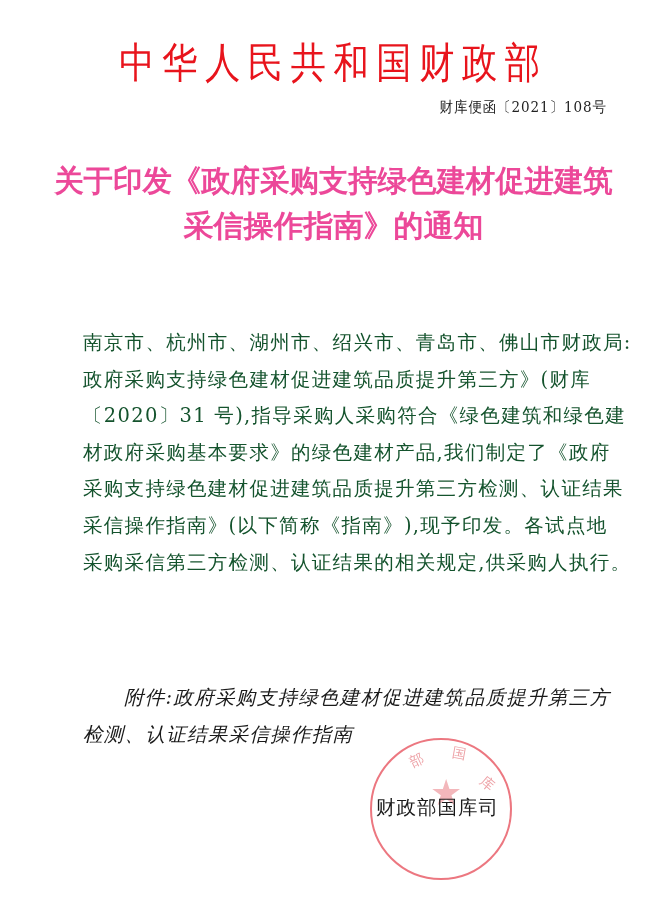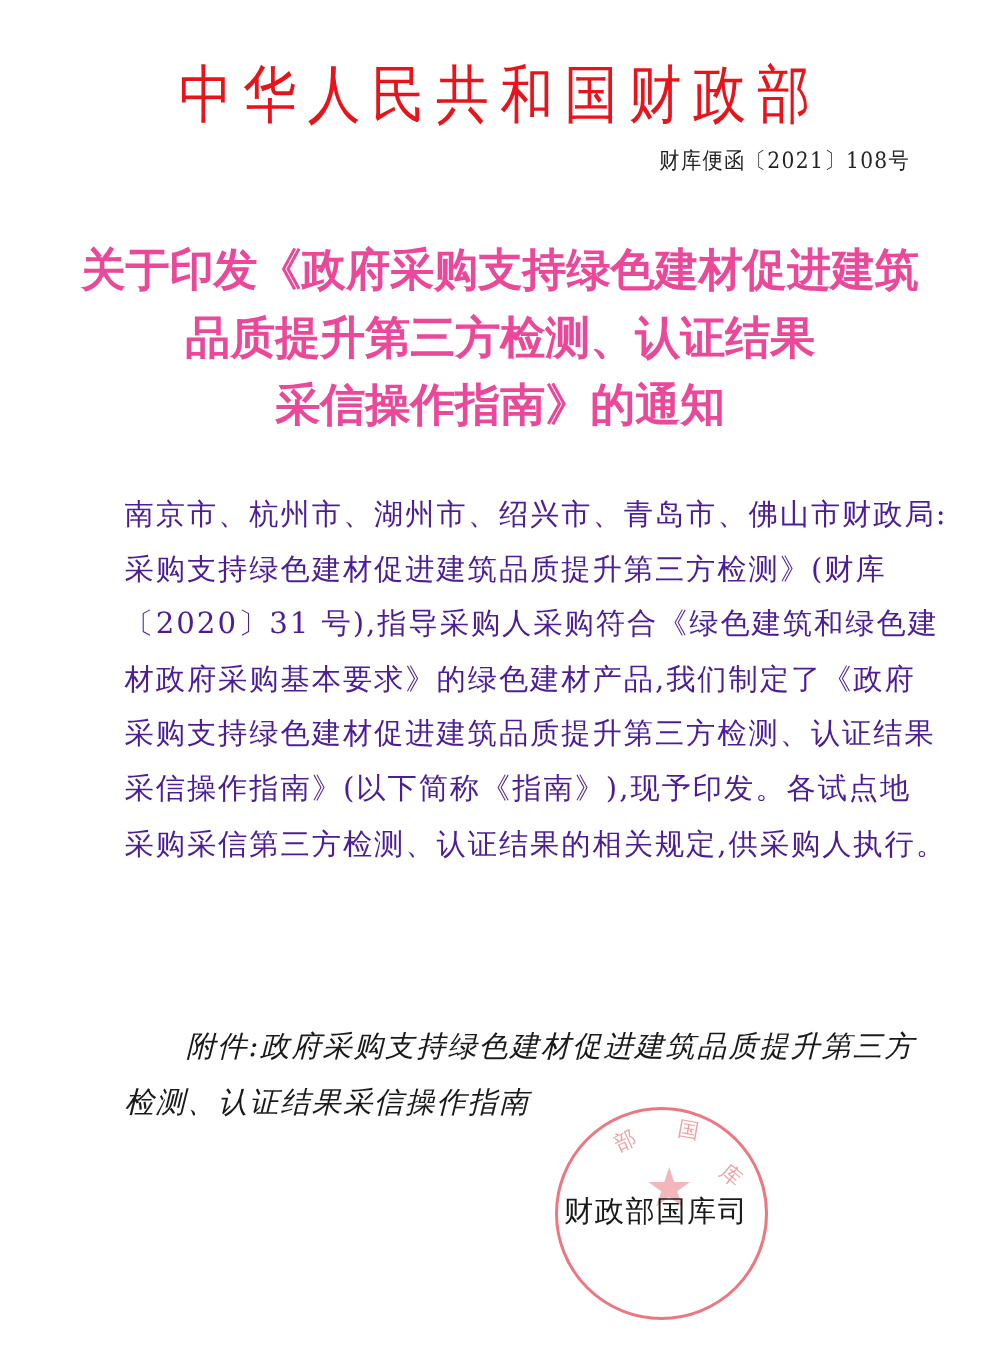--- a/index.html
+++ b/index.html
@@ -24,21 +24,21 @@
   .title {
     position: absolute; left: 0; top: 158px; width: 667px; text-align: center;
     font-size: 30px; font-weight: bold; line-height: 45px; color: #ec4899;
     letter-spacing: 0px;
   }
   .title .line { display: block; white-space: nowrap; }
   .title .line1 { transform: scaleX(0.98); }
 
   .body-text {
     position: absolute; left: 83px; top: 325px; width: 520px;
-    font-size: 19.5px; line-height: 36.6px; color: #4c1d95;
+    font-size: 19.5px; line-height: 36.6px; color: #14532d;
   }
   .body-text .ln { display: block; white-space: nowrap; letter-spacing: 1.3px; }
   .body-text .indent { padding-left: 41px; }
 
   .attachment {
     position: absolute; left: 83px; top: 680px; width: 520px;
     font-size: 19.5px; line-height: 36.6px; font-style: italic;
   }
   .attachment .ln { display: block; white-space: nowrap; letter-spacing: 1.3px; }
   .attachment .indent { padding-left: 41px; }
@@ -65,27 +65,26 @@
 </head>
 <body>
 
 <div class="page">
 
   <div class="red-header">中华人民共和国财政部</div>
   <div class="doc-number">财库便函〔2021〕108号</div>
 
   <div class="title">
     <span class="line line1">关于印发《政府采购支持绿色建材促进建筑</span>
-    <span class="line">品质提升第三方检测、认证结果</span>
     <span class="line">采信操作指南》的通知</span>
   </div>
 
   <div class="body-text">
     <span class="ln">南京市、杭州市、湖州市、绍兴市、青岛市、佛山市财政局:</span>
-    <span class="ln">采购支持绿色建材促进建筑品质提升第三方检测》(财库</span>
+    <span class="ln">政府采购支持绿色建材促进建筑品质提升第三方》(财库</span>
     <span class="ln">〔2020〕31 号),指导采购人采购符合《绿色建筑和绿色建</span>
     <span class="ln">材政府采购基本要求》的绿色建材产品,我们制定了《政府</span>
     <span class="ln">采购支持绿色建材促进建筑品质提升第三方检测、认证结果</span>
     <span class="ln">采信操作指南》(以下简称《指南》),现予印发。各试点地</span>
     <span class="ln">采购采信第三方检测、认证结果的相关规定,供采购人执行。</span>
   </div>
 
   <div class="attachment">
     <span class="ln indent">附件:政府采购支持绿色建材促进建筑品质提升第三方</span>
     <span class="ln">检测、认证结果采信操作指南</span>

